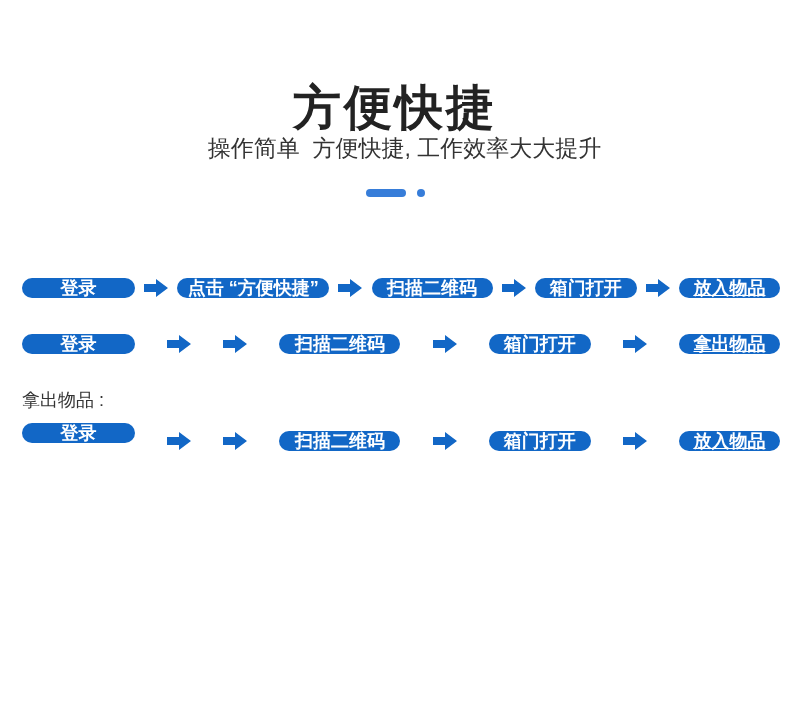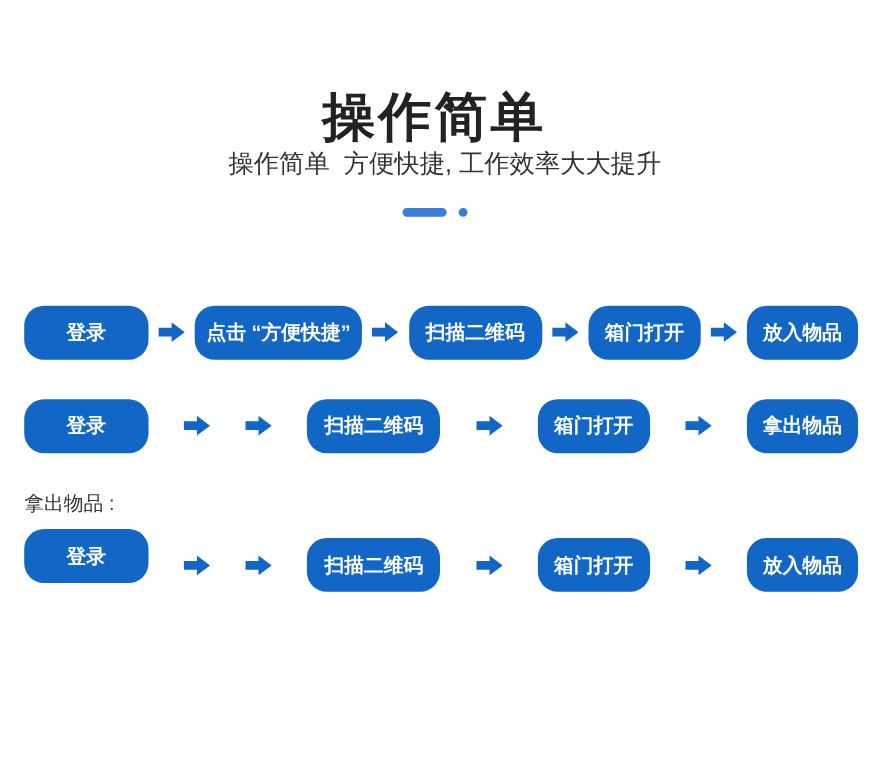--- a/index.html
+++ b/index.html
@@ -50,54 +50,54 @@
     line-height: 1.2;
     color: var(--text-color, #333333);
     margin-bottom: 20px;
   }
   .flow-steps {
     display: flex;
     align-items: center;
     justify-content: space-between;
   }
   .pill {
-    height: 49px;
+    height: 20px;
     border-radius: 18px;
     background: var(--pill-blue, #1267c6);
     color: #ffffff;
     font-size: 18px;
     font-weight: 600;
     display: flex;
     align-items: center;
     justify-content: center;
     white-space: nowrap;
     padding: 0 10px;
     flex-shrink: 0;
   }
   .w-a { min-width: 113px; }
   .w-b { min-width: 152px; }
   .w-c { min-width: 121px; }
   .w-d { min-width: 102px; }
-  .w-e { min-width: 101px; }
+  .w-e { min-width: 101px; text-decoration: underline; }
   .raised { transform: translateY(-8px); }
   .arrow {
     color: var(--pill-blue, #1267c6);
     flex-shrink: 0;
     display: flex;
     align-items: center;
   }
   .arrow svg { display: block; }
 </style>
 </head>
 <body>
 
 <div class="page">
 
   <div class="header">
-    <div class="page-title">操作简单</div>
+    <div class="page-title">方便快捷</div>
     <div class="page-subtitle">操作简单  方便快捷, 工作效率大大提升</div>
     <div class="divider">
       <span class="dash"></span>
       <span class="dot"></span>
     </div>
   </div>
 
   <div class="flows">
 
     <div class="flow-row">

